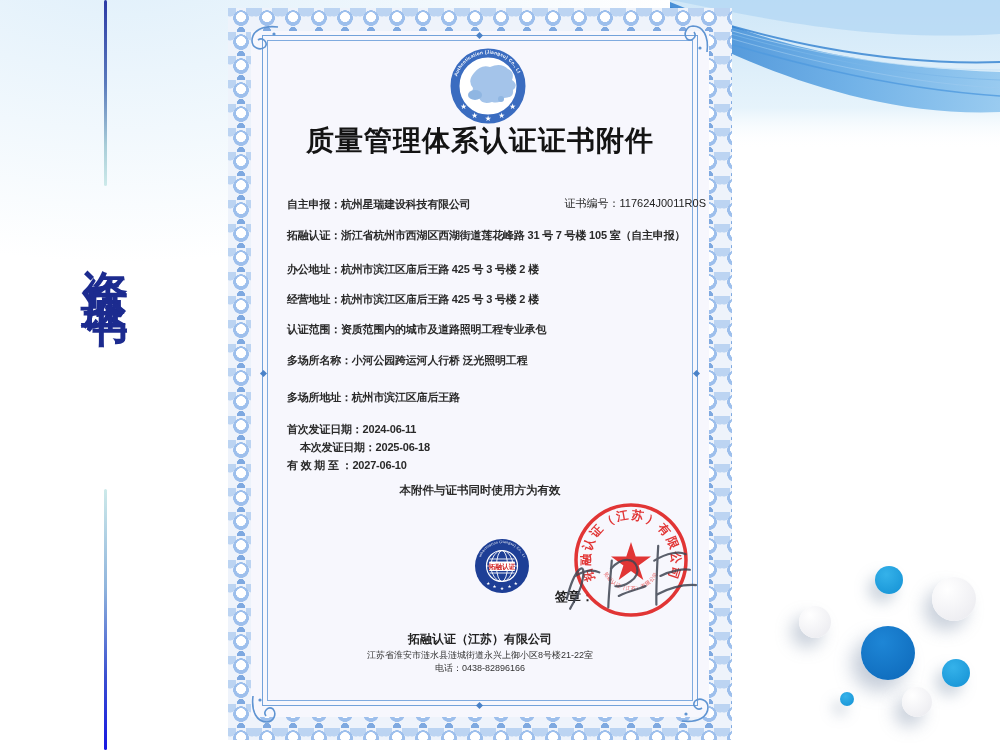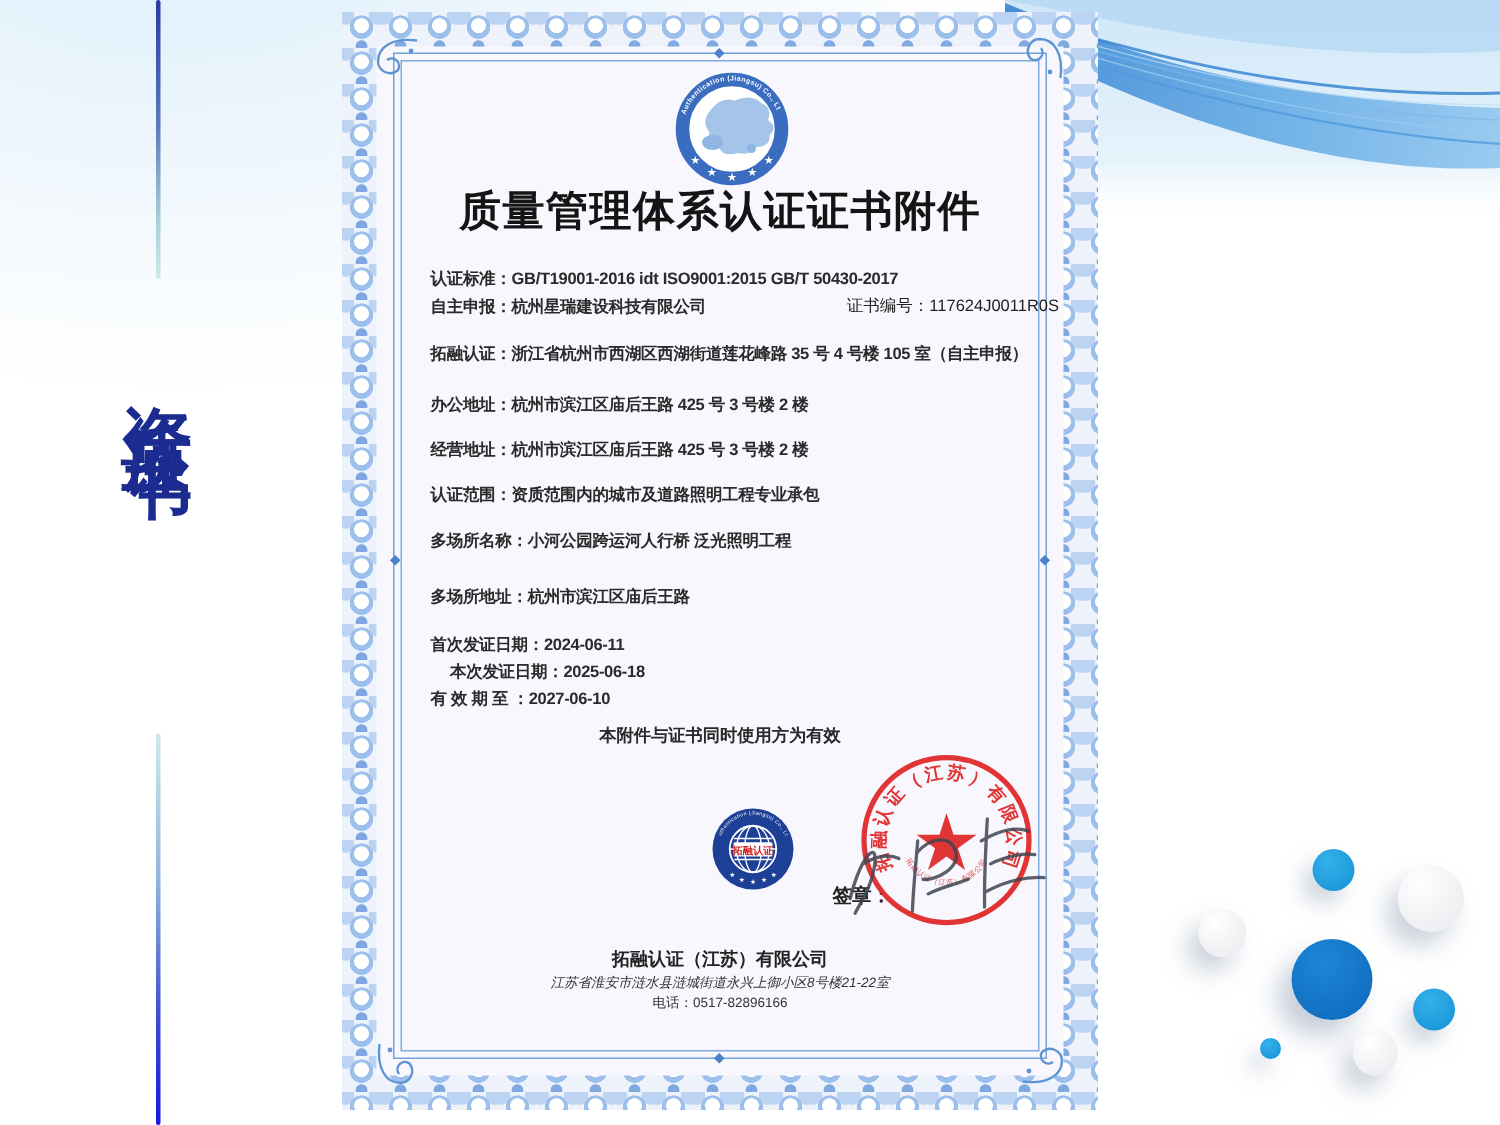--- a/index.html
+++ b/index.html
@@ -53,21 +53,21 @@
     font-size:28px;font-weight:800;color:#141414;letter-spacing:1px;white-space:nowrap;}
   .cert-no{position:absolute;top:160px;right:26px;font-size:11px;font-weight:400;
     color:#222;white-space:nowrap;margin-top:28px;}
   .fld{position:absolute;left:59px;font-size:11px;font-weight:600;color:#2a2a2a;
     letter-spacing:-0.2px;white-space:nowrap;}
   .note-center{position:absolute;top:475px;left:0;width:100%;text-align:center;
     font-size:11.5px;font-weight:600;color:#2a2a2a;}
   .sign-label{position:absolute;left:327px;top:580px;font-size:13px;font-weight:700;color:#222;text-align:center;}
   .footer-line{position:absolute;left:0;width:100%;text-align:center;color:#333;}
   .footer-company{top:623px;font-size:12px;font-weight:700;color:#222;}
-  .footer-address{top:641px;font-size:9px;font-weight:500;font-style:italic;}
+  .footer-address{top:641px;font-size:9px;font-weight:500;}
   .footer-phone{top:654px;font-size:9px;font-weight:500;}
   .footer-note{top:666px;font-size:9px;font-weight:500;}
 
   .logo-top{position:absolute;left:214px;top:38px;}
   .logo-bottom{position:absolute;left:244px;top:528px;}
   .seal{position:absolute;left:343px;top:492px;opacity:.92;}
   .signature{position:absolute;left:328px;top:522px;}
 </style>
 </head>
 <body>
@@ -150,23 +150,22 @@
       <text x="46" y="74.5" font-size="7.5" fill="#ffffff" text-anchor="middle">★</text>
       <text x="32.5" y="71.5" font-size="7.5" fill="#ffffff" text-anchor="middle">★</text>
       <text x="21.5" y="63" font-size="7.5" fill="#ffffff" text-anchor="middle">★</text>
     </svg>
 
     <div class="cert-title">质量管理体系认证证书附件</div>
     <div class="cert-no">
       <span>证书编号：</span><span>117624J0011R0S</span>
     </div>
 
-    <div class="fld" style="top:170px;"><span>认证标准：</span><span>GB/T19001-2016 idt ISO9001:2015 GB/T 50430-2017</span></div>
     <div class="fld" style="top:189px;"><span>自主申报：</span><span>杭州星瑞建设科技有限公司</span></div>
-    <div class="fld" style="top:220px;"><span>拓融认证：</span><span>浙江省杭州市西湖区西湖街道莲花峰路 35 号 4 号楼 105 室（自主申报）</span></div>
+    <div class="fld" style="top:220px;"><span>拓融认证：</span><span>浙江省杭州市西湖区西湖街道莲花峰路 31 号 7 号楼 105 室（自主申报）</span></div>
     <div class="fld" style="top:254px;"><span>办公地址：</span><span>杭州市滨江区庙后王路 425 号 3 号楼 2 楼</span></div>
     <div class="fld" style="top:284px;"><span>经营地址：</span><span>杭州市滨江区庙后王路 425 号 3 号楼 2 楼</span></div>
     <div class="fld" style="top:345px;"><span>多场所名称：</span><span>小河公园跨运河人行桥 泛光照明工程</span></div>
     <div class="fld" style="top:314px;"><span>认证范围：</span><span>资质范围内的城市及道路照明工程专业承包</span></div>
     <div class="fld" style="top:382px;"><span>多场所地址：</span><span>杭州市滨江区庙后王路</span></div>
 
     <div class="fld" style="top:414px;"><span>首次发证日期：</span><span>2024-06-11</span></div>
     <div class="fld" style="top:432px;margin-left:13px;"><span>本次发证日期：</span><span>2025-06-18</span></div>
     <div class="fld" style="top:450px;"><span>有 效 期 至 ：</span><span>2027-06-10</span></div>
 
@@ -217,15 +216,15 @@
         <path d="M60,64 C72,60 82,60 88,58"></path>
         <path d="M106,20 C102,40 98,62 96,78"></path>
         <path d="M100,34 C114,28 126,28 132,32"></path>
         <path d="M104,50 C116,46 128,46 134,48"></path>
         <path d="M98,68 C114,62 128,62 138,64"></path>
       </g>
     </svg>
 
     <div class="footer-line footer-company">拓融认证（江苏）有限公司</div>
     <div class="footer-line footer-address">江苏省淮安市涟水县涟城街道永兴上御小区8号楼21-22室</div>
-    <div class="footer-line footer-phone">电话：0517-82896166</div>
+    <div class="footer-line footer-phone">电话：0438-82896166</div>
   </div>
 </div>
 
 </body></html>

